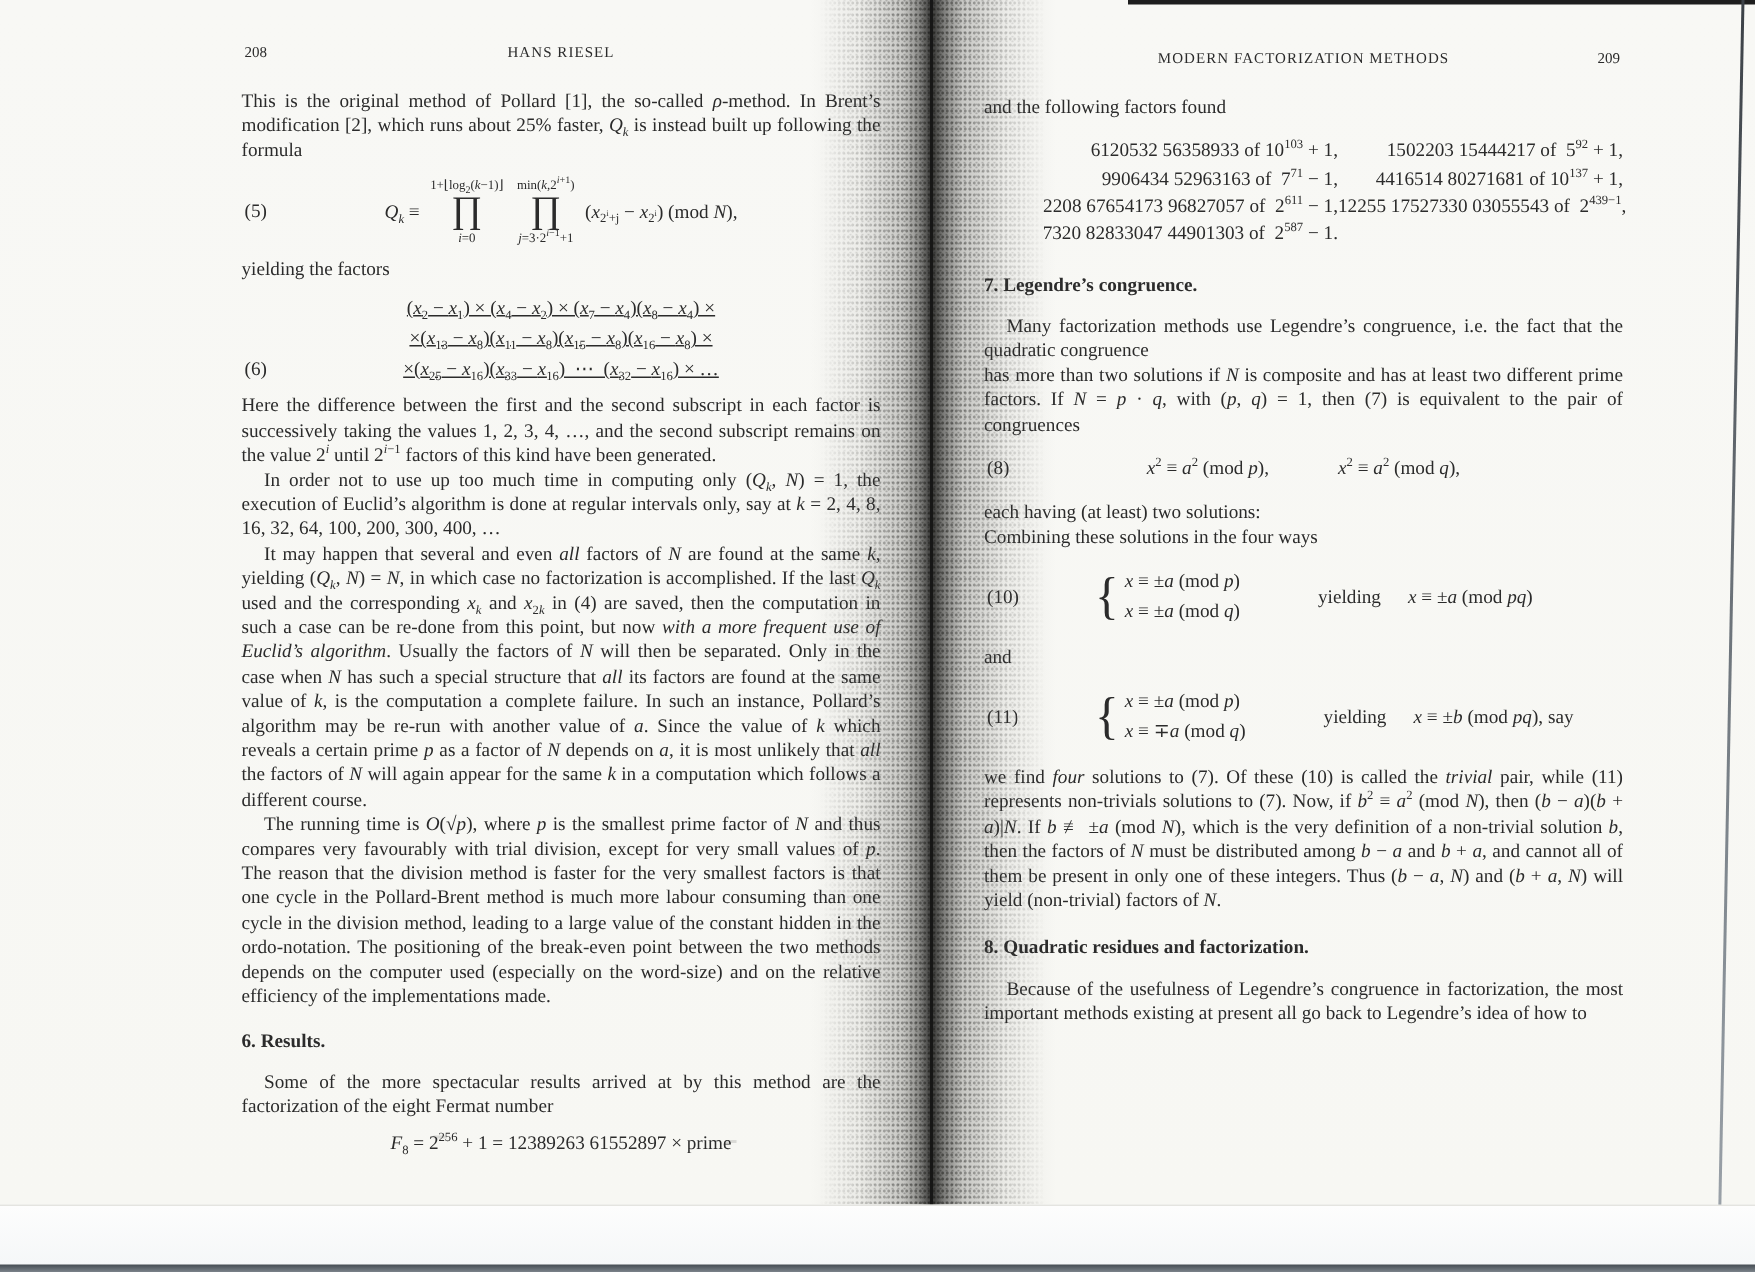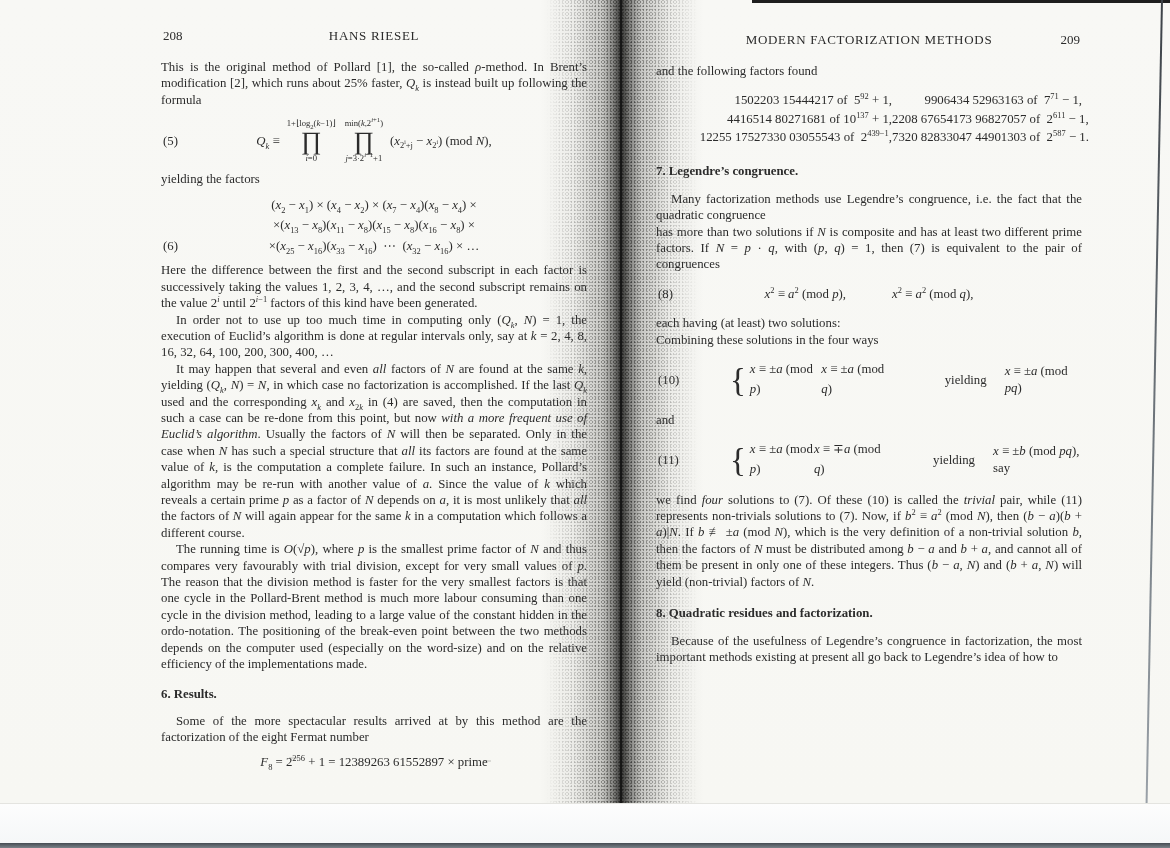--- a/index.html
+++ b/index.html
@@ -31,45 +31,45 @@
   .bottom-sep{position:absolute;left:0;top:803px;width:100%;height:1px;background:#e4e4e0;}
   .bottom-band{position:absolute;left:0;top:804px;width:100%;height:39px;
                background:linear-gradient(180deg,#fdfdfd,#f5f7f8);}
   .bottom-line{position:absolute;left:0;top:843px;width:100%;height:5px;
                background:linear-gradient(180deg,#454c53,#7b838a);}
   .speck{position:absolute;background:rgba(40,40,40,0.14);}
   
   .col{position:absolute;width:426px;text-align:justify;}
   .col-left{left:161px;top:28px;}
   .col-right{left:656px;top:32px;}
-  .pagehead{position:relative;height:18px;font-size:13px;text-align:left;}
+  .pagehead{position:relative;height:18px;font-size:10px;text-align:left;}
   .pagehead .num-left{position:absolute;left:2px;top:0;}
   .pagehead .num-right{position:absolute;right:2px;top:0;}
   .pagehead .title{position:absolute;left:0;right:0;top:0;text-align:center;letter-spacing:0.7px;}
   p{margin:0;}
   .first{margin-top:13px;}
   .indent{text-indent:15px;}
   .shead{font-weight:bold;margin:13px 0 11px;text-align:left;}
   i{font-style:italic;}
   sub,sup{font-size:66%;line-height:0;}
   
   .eq{position:relative;margin:9px 0;}
   .eq-label{position:absolute;left:2px;top:50%;transform:translateY(-50%);}
   .eq-c{text-align:center;}
   .eq5-row{display:inline-flex;align-items:center;gap:5px;}
   .prod{display:inline-flex;flex-direction:column;align-items:center;line-height:1;margin:0 2px;}
   .prod .lim{font-size:8.6px;line-height:1.25;}
   .prod .lim sub,.prod .lim sup{font-size:78%;}
   .prod .pi{font-size:25px;line-height:0.95;}
-  .eq6 .eq-c div{line-height:20.5px;}
+  .eq6 .eq-c div{line-height:20.5px;text-decoration:underline;}
   .eq6 .eq-label{top:auto;bottom:2px;transform:none;}
   .gap{display:inline-block;width:46px;}
   .sys{display:flex;align-items:center;margin-left:74px;text-align:left;}
   .brace{font-size:33px;font-weight:400;line-height:1;margin-right:4px;transform:scaleY(1.05);}
-  .cases{display:flex;flex-direction:row;line-height:1.55;}
+  .cases{display:flex;flex-direction:column;line-height:1.55;}
   .yield{margin-left:52px;}
   .res{margin-left:18px;}
   
   .fgrid{display:grid;grid-template-columns:236px 190px;margin-top:12px;line-height:18.3px;}
   .fgrid .cell{text-align:right;white-space:nowrap;}
 </style>
 </head>
 <body>
 
 <div class="canvas">
@@ -127,20 +127,21 @@
   </div>
 
   <div class="col col-right">
     <div class="pagehead">
       <span class="title">MODERN FACTORIZATION METHODS</span>
       <span class="num-right">209</span>
     </div>
     <p class="first">and the following factors found</p>
 
     <div class="fgrid">
+      <div class="cell">6120532 56358933 of 10<sup>103</sup> + 1,</div>
       <div class="cell">1502203 15444217 of &nbsp;5<sup>92</sup> + 1,</div>
       <div class="cell">9906434 52963163 of &nbsp;7<sup>71</sup> − 1,</div>
       <div class="cell">4416514 80271681 of 10<sup>137</sup> + 1,</div>
       <div class="cell">2208 67654173 96827057 of &nbsp;2<sup>611</sup> − 1,</div>
       <div class="cell">12255 17527330 03055543 of &nbsp;2<sup>439−1</sup>,</div>
       <div class="cell">7320 82833047 44901303 of &nbsp;2<sup>587</sup> − 1.</div>
     </div>
 
     <div class="shead" style="margin-top:17px;">7. Legendre’s congruence.</div>
     <p class="indent">Many factorization methods use Legendre’s congruence, i.e. the fact that the quadratic congruence</p>

